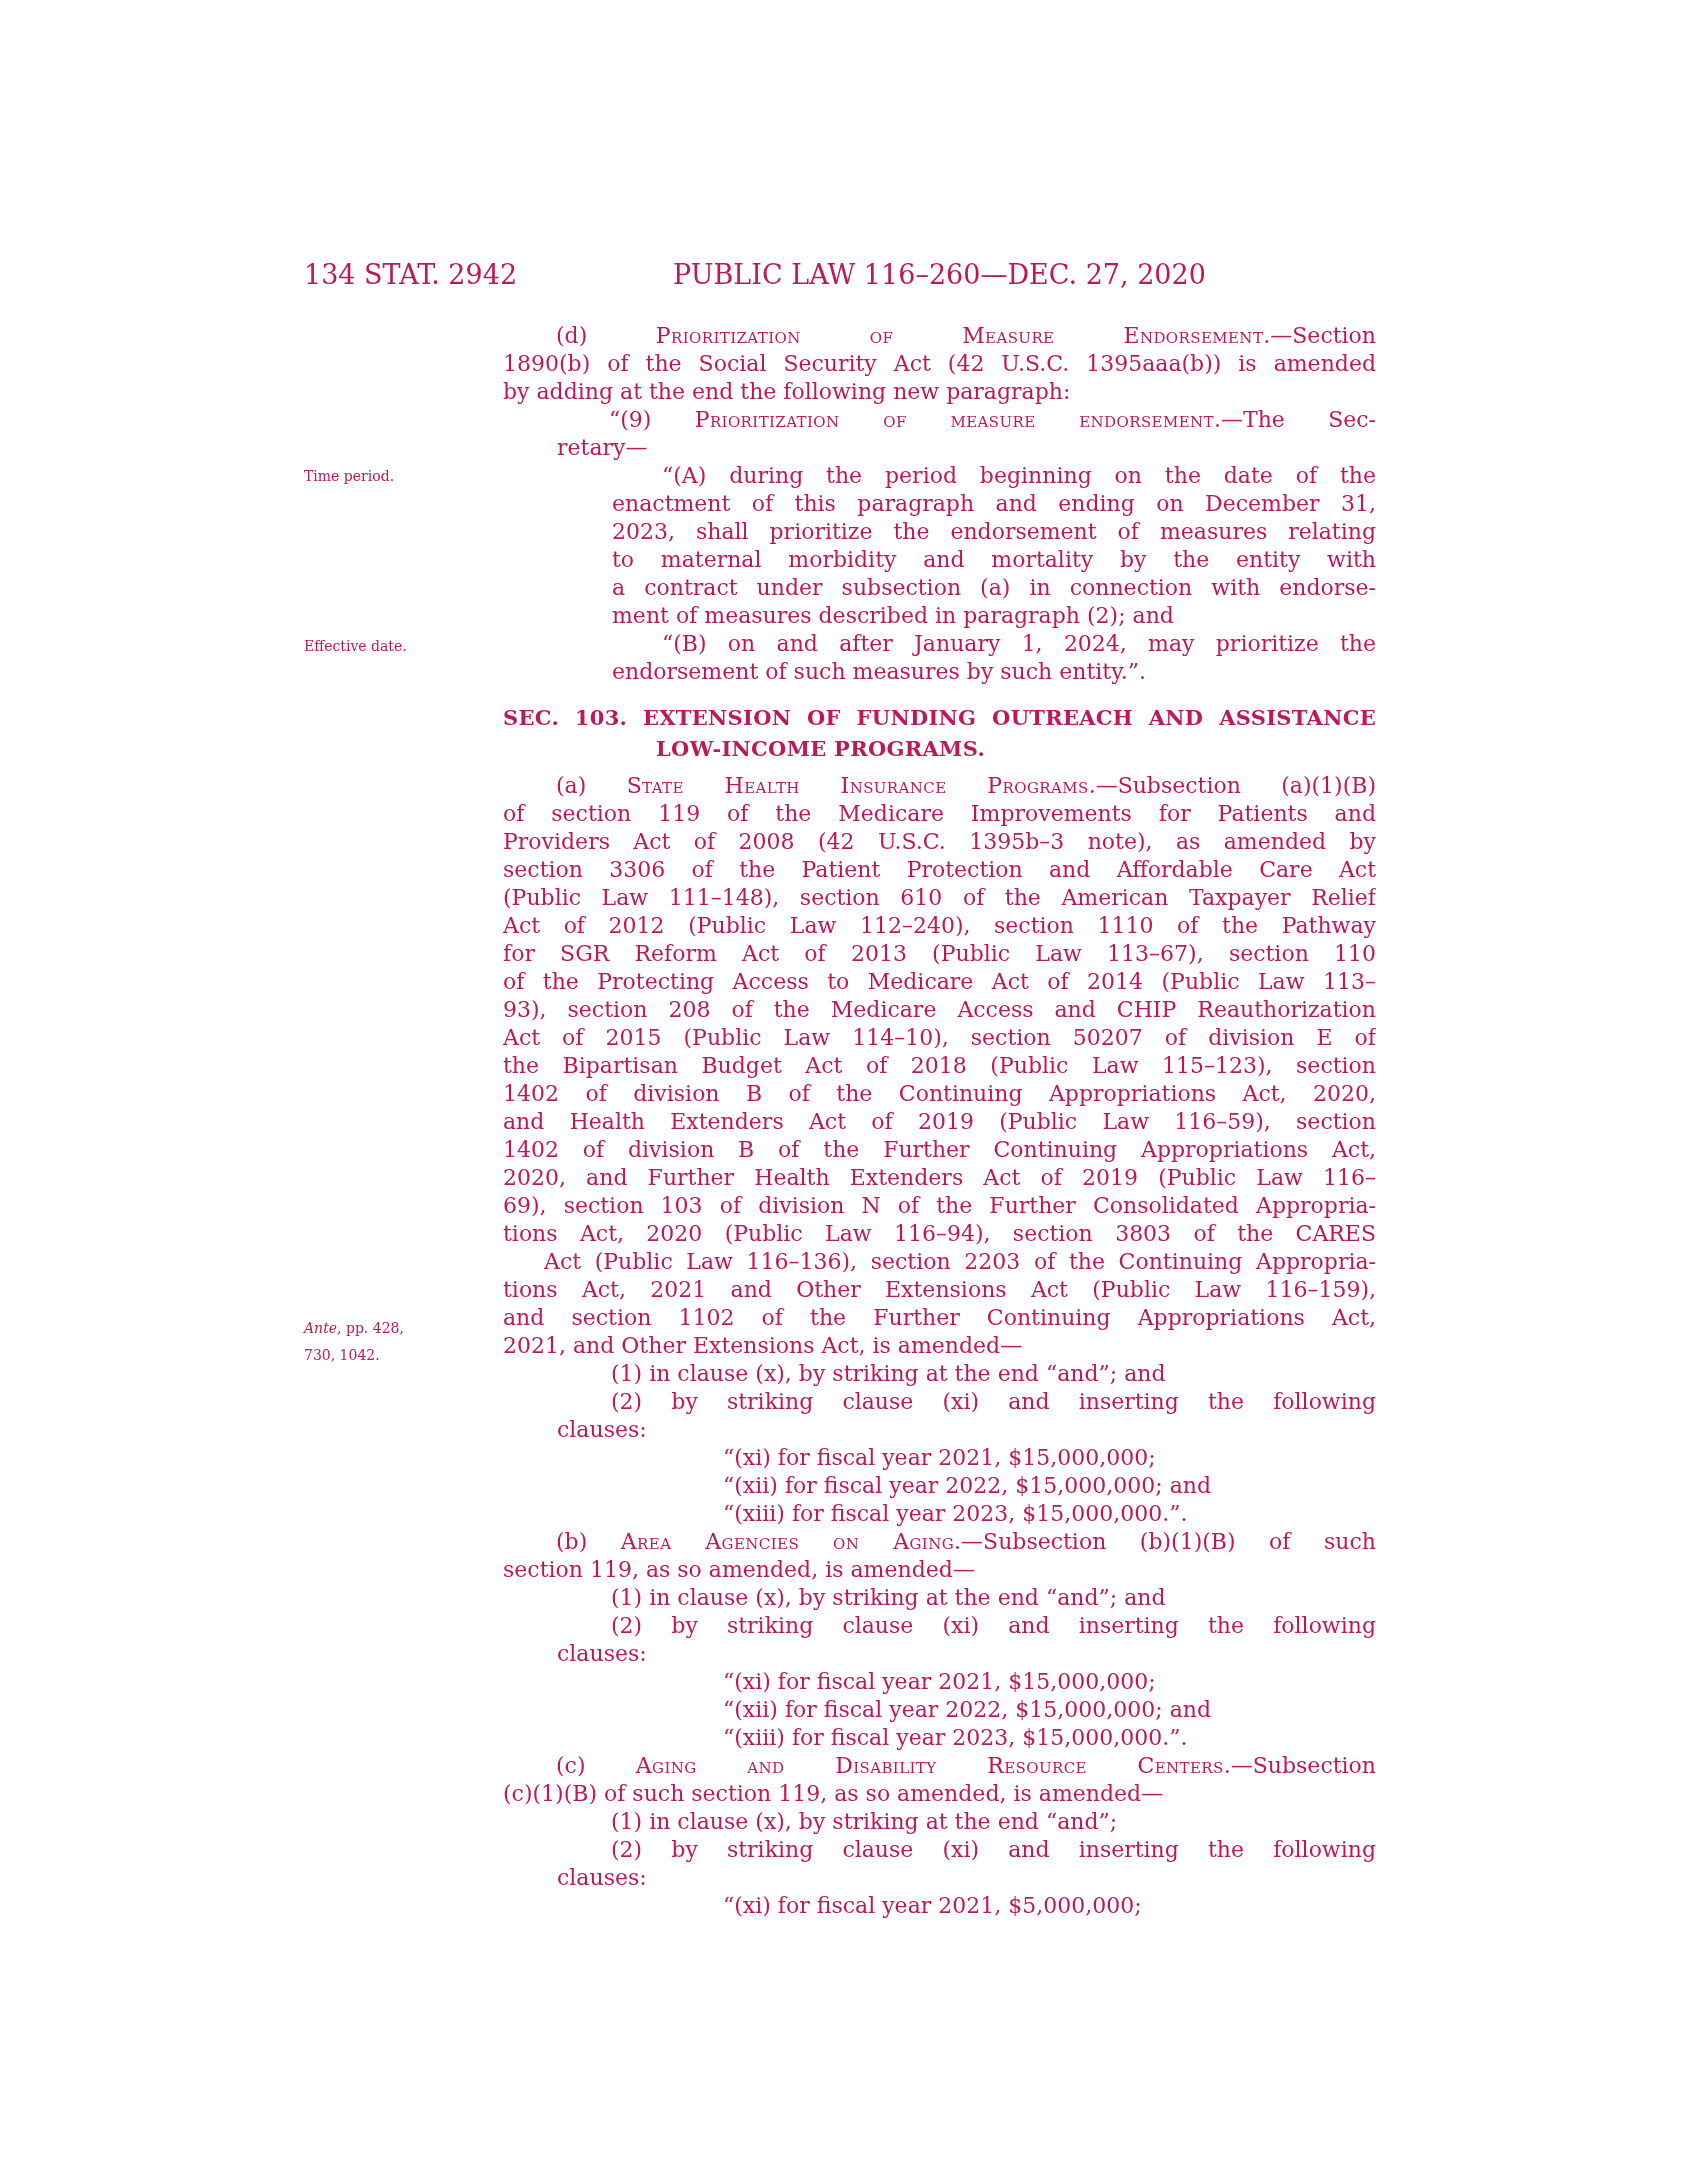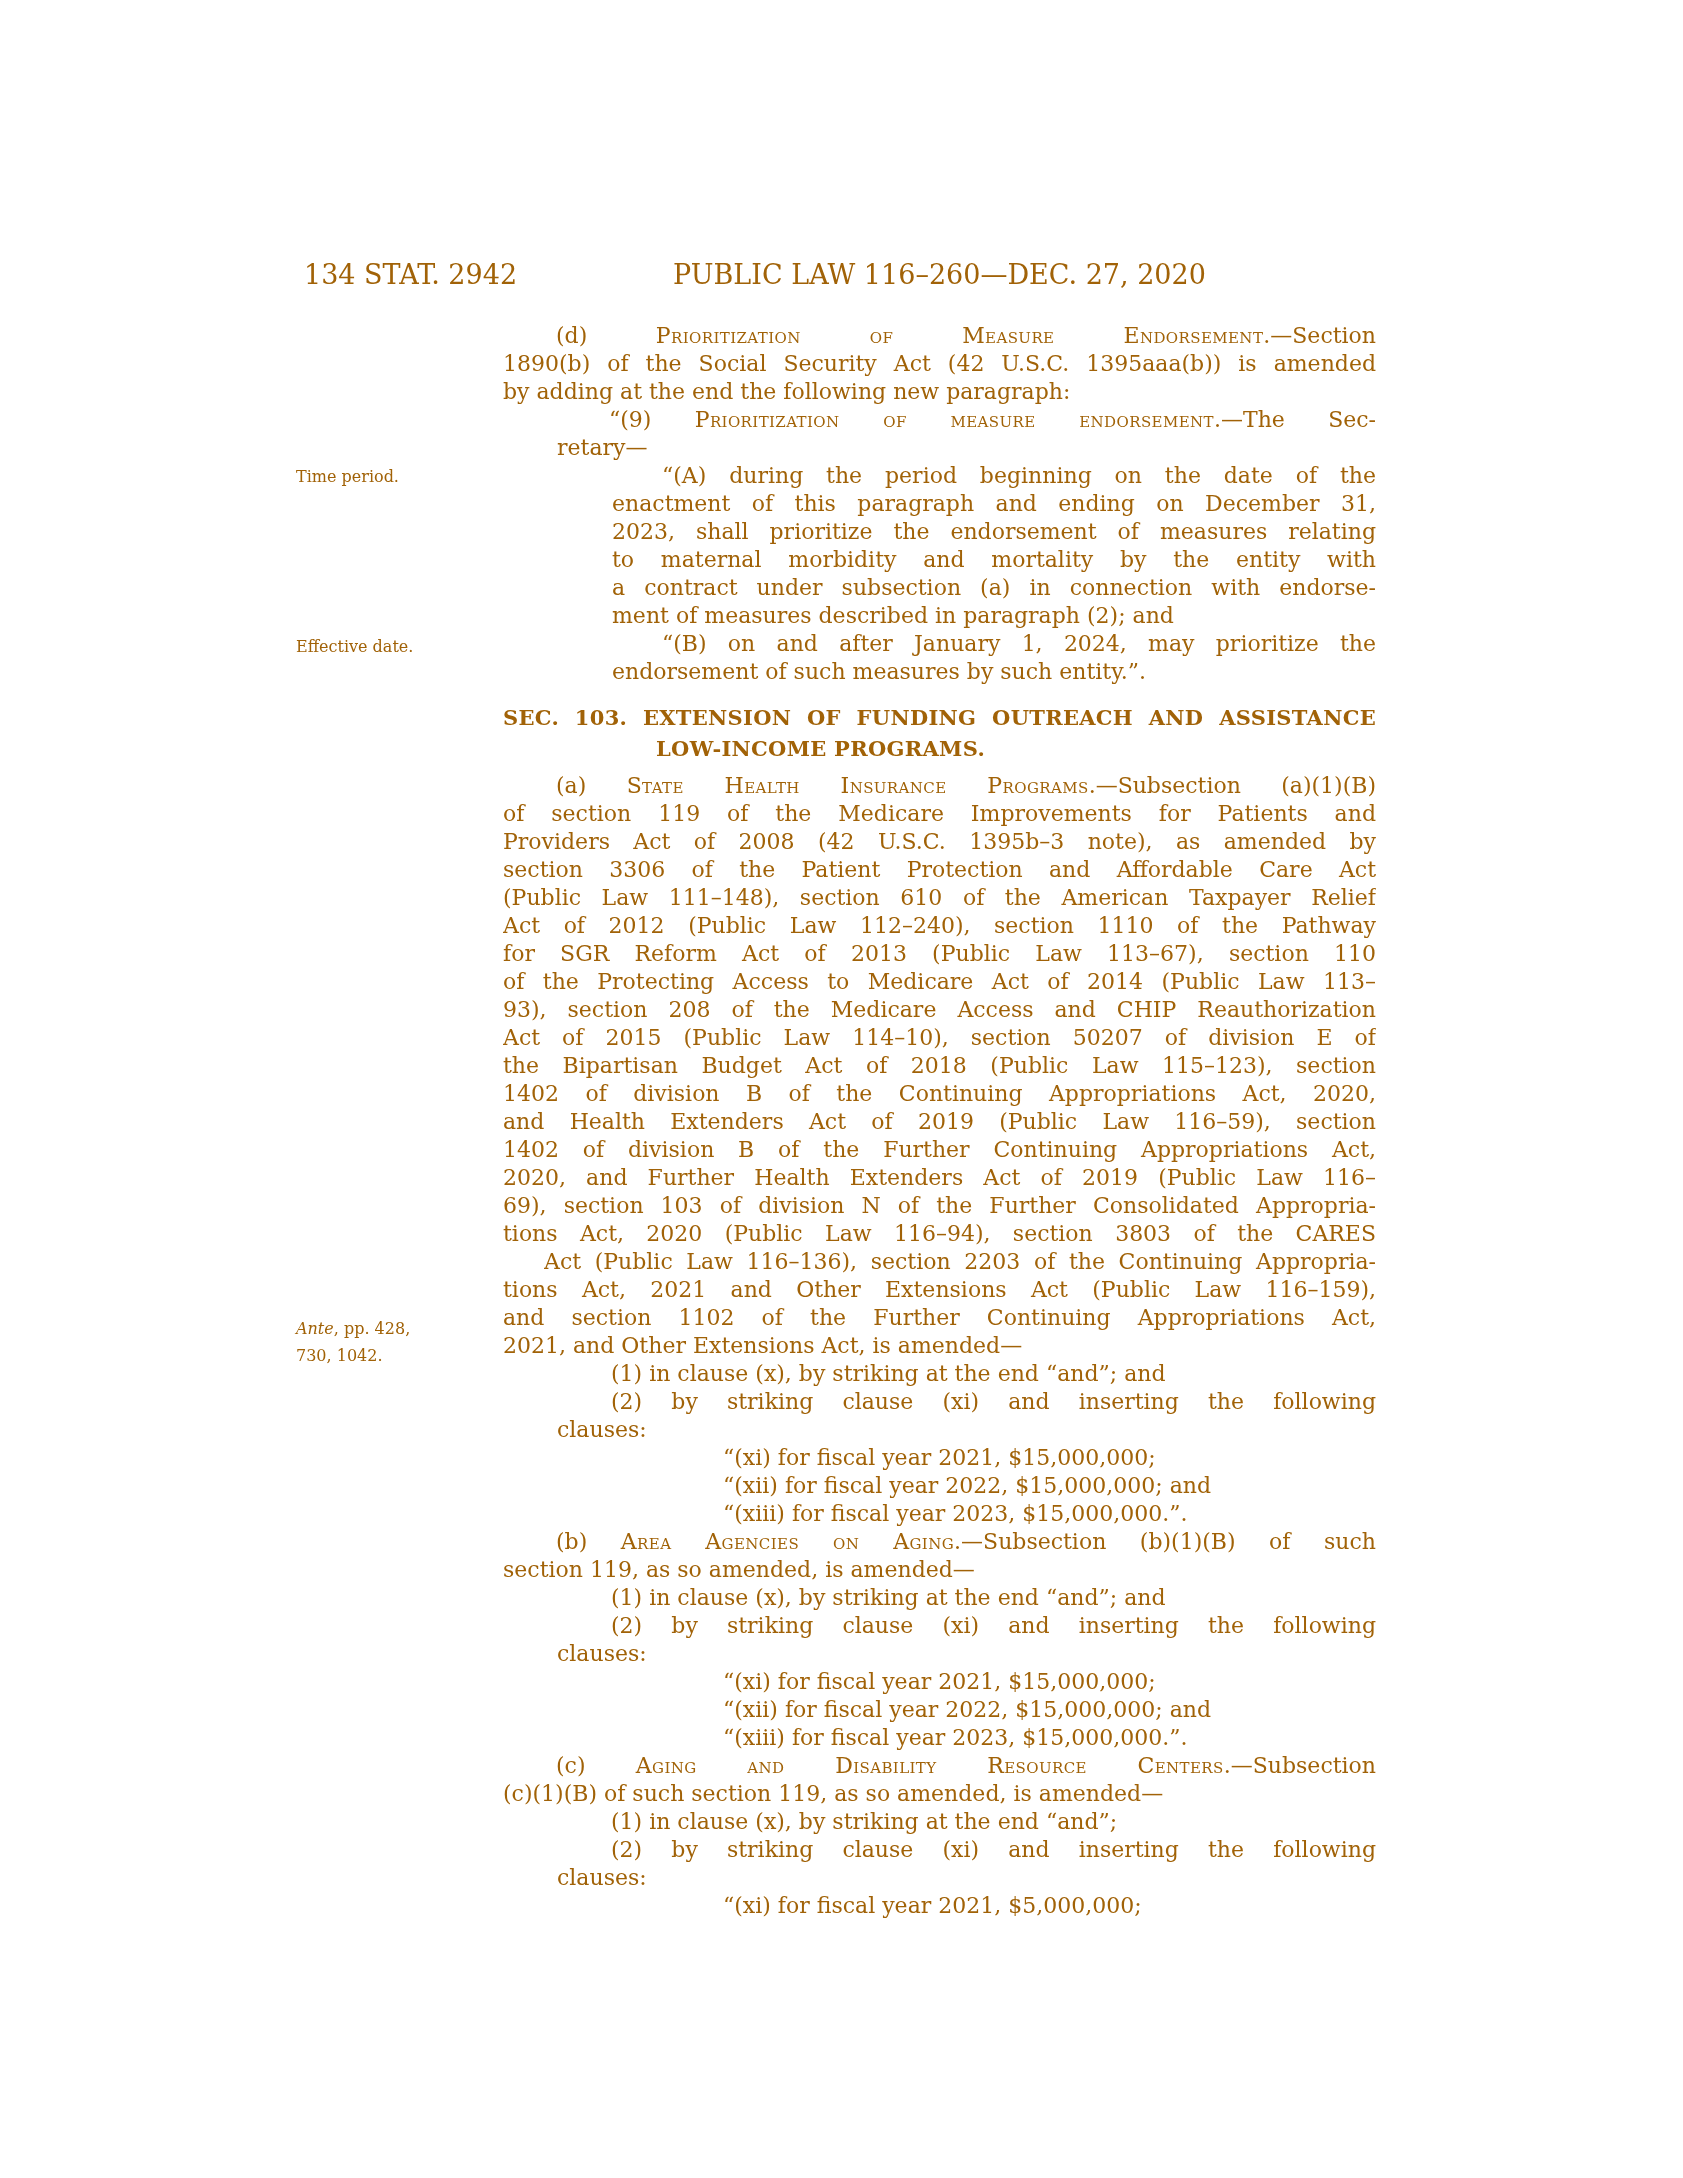--- a/index.html
+++ b/index.html
@@ -3,39 +3,39 @@
 <meta charset="utf-8">
 <style>
   html, body { margin: 0; padding: 0; background: #ffffff; }
   .page {
     position: relative;
     width: 1683px;
     height: 2178px;
     background: #ffffff;
     overflow: hidden;
     font-family: "DejaVu Serif", serif;
-    color: #a16207;
+    color: #be185d;
   }
   .hdr-stat {
     position: absolute;
     left: 304px; top: 259px;
     font-size: 27px; line-height: 32px;
     white-space: nowrap;
   }
   .hdr-title {
     position: absolute;
     left: 503px; top: 259px; width: 873px;
     text-align: center;
     font-size: 27px; line-height: 32px;
     white-space: nowrap;
   }
   #margin-notes .note {
     position: absolute;
-    left: 296px; width: 188px;
-    font-size: 16px; line-height: 27px;
+    left: 304px; width: 188px;
+    font-size: 14px; line-height: 27px;
   }
   #content {
     position: absolute;
     left: 503px; top: 322px; width: 873px;
   }
   .ln {
     height: 28px;
     line-height: 28px;
     font-size: 22px;
     overflow: hidden;

